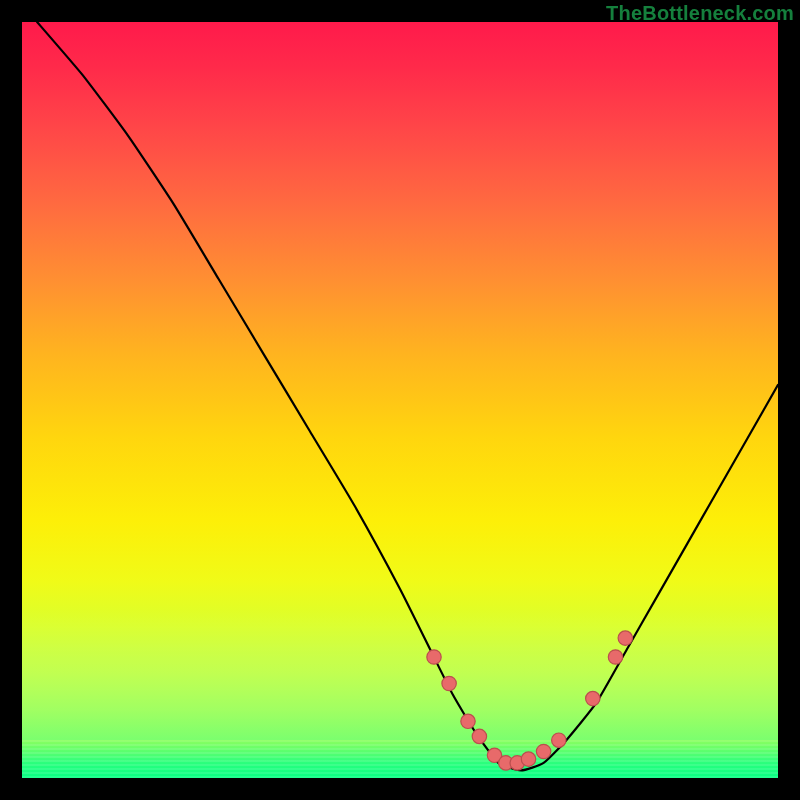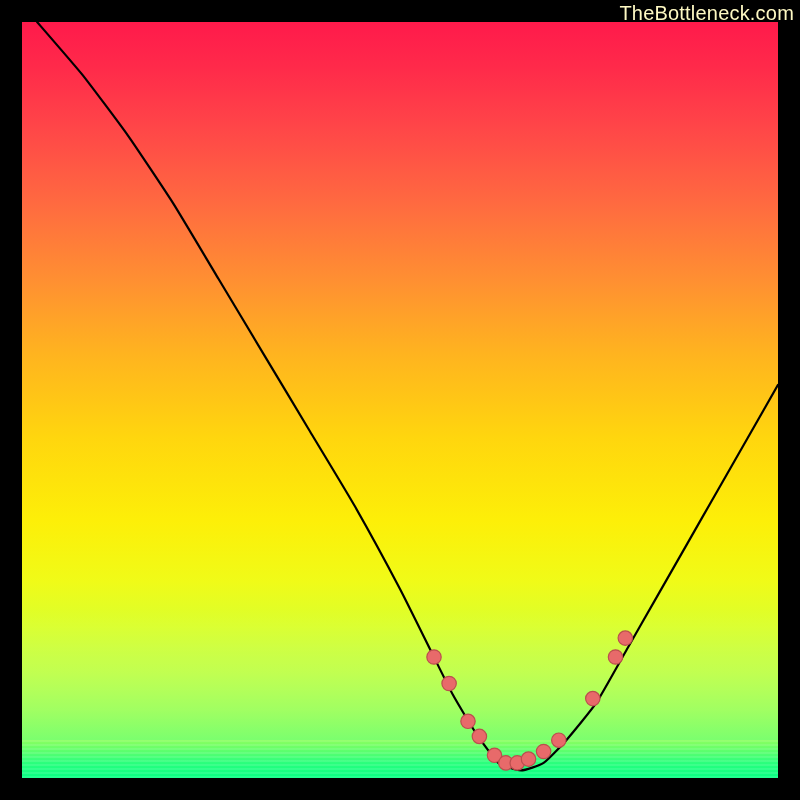--- a/index.html
+++ b/index.html
@@ -23,22 +23,22 @@
     top: 22px;
     width: 756px;
     height: 756px;
     overflow: hidden;
   }
   .watermark {
     position: absolute;
     top: 2px;
     right: 6px;
     font-size: 20px;
-    font-weight: 400;
-    color: #fef9c3;
+    font-weight: 700;
+    color: #15803d;
     letter-spacing: 0.2px;
     user-select: none;
   }
   .gradient {
     position: absolute;
     inset: 0;
     
     background: linear-gradient(to bottom,
       #ff1a4b 0%,
       #ff2a4a 6%,

